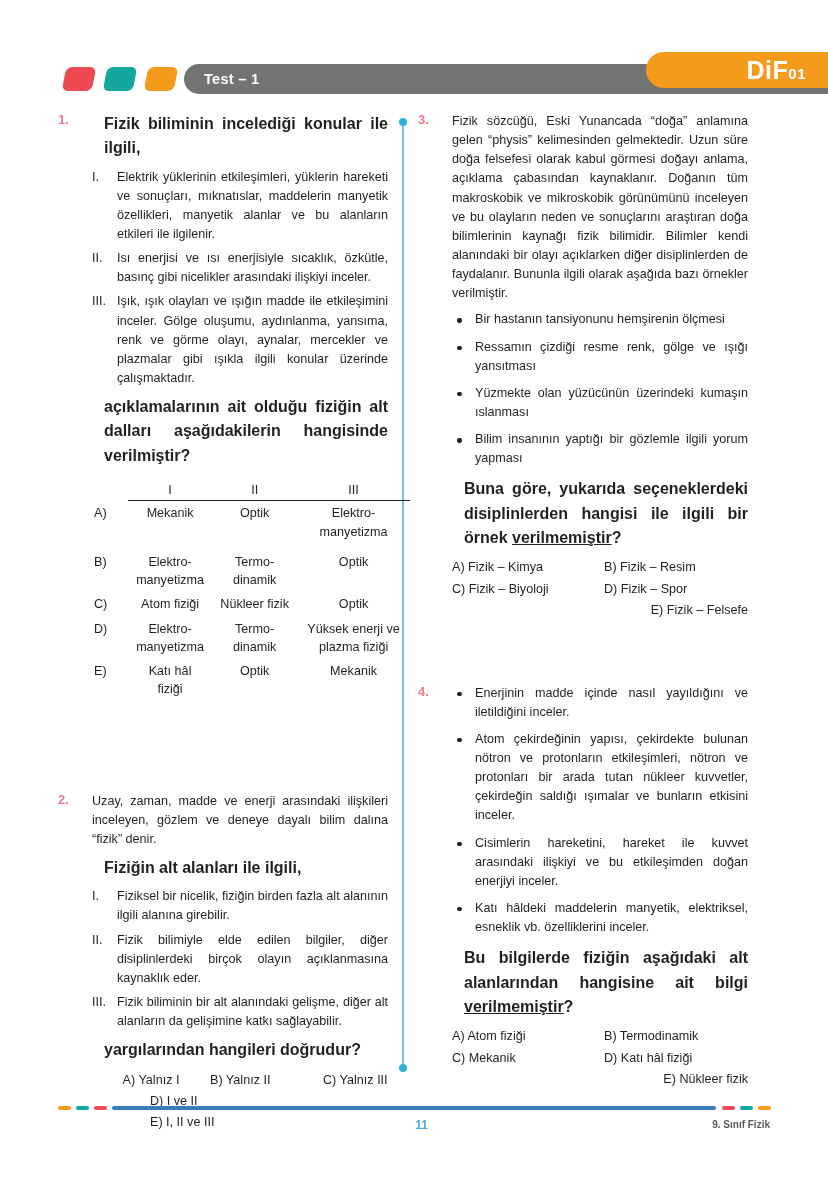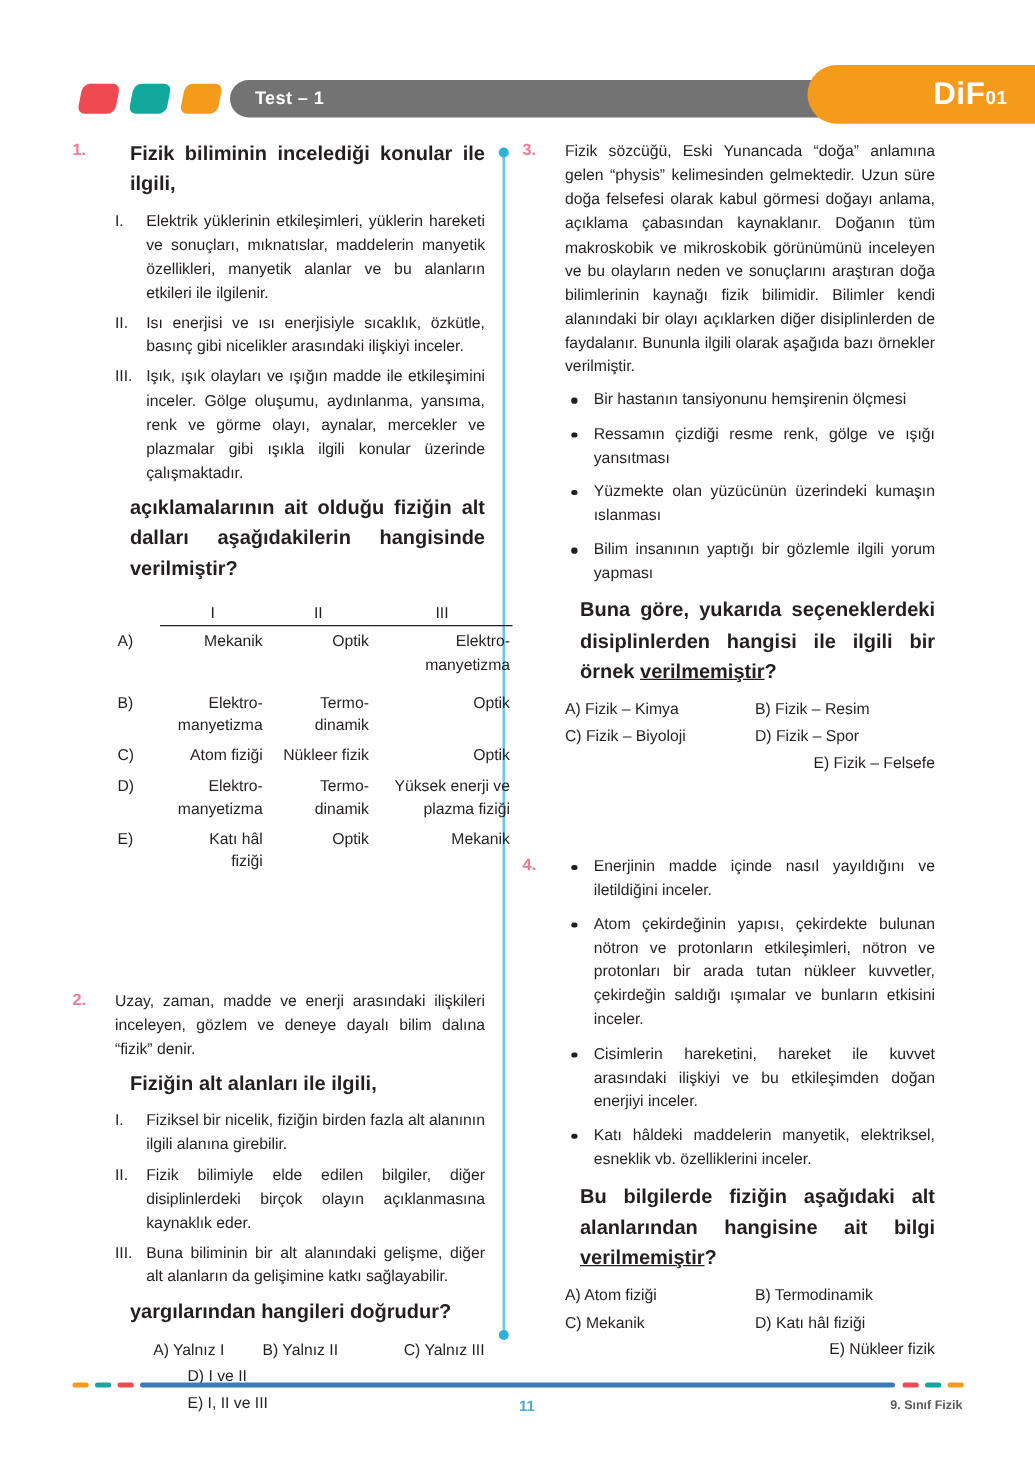--- a/index.html
+++ b/index.html
@@ -53,21 +53,21 @@
     color: #ffffff;
     font-size: 14.5px;
     font-weight: bold;
     letter-spacing: .3px;
     white-space: nowrap;
   }
 
   .logo-plate {
     position: absolute;
     right: 0; top: 52px;
-    width: 182px; height: 47px;
+    width: 182px; height: 36px;
     background: #f59b1c;
     border-top-left-radius: 24px;
     border-bottom-left-radius: 24px;
   }
   .logo-text {
     position: absolute;
     left: 0; right: 22px; top: 50%;
     transform: translateY(-50%);
     text-align: right;
     color: #ffffff;
@@ -185,21 +185,21 @@
     width: 30px;
     text-align: left;
     padding-right: 4px;
   }
   .opt-table .colhead {
     text-align: center;
     border-bottom: 1px solid #231f20;
     padding-bottom: 1px;
   }
   .opt-table .cell {
-    text-align: right;
+    text-align: center;
   }
   .opt-table tr.row-spaced td { padding-top: 9px; }
 
   
   .options { margin-top: 6px; font-size: 12.6px; line-height: 1.7; }
   .opt-row {
     display: flex;
   }
   .opt-row .o {
     display: block;
@@ -350,21 +350,21 @@
       <div class="roman-item">
         <span class="rmark">I.</span>
         <span>Fiziksel bir nicelik, fiziğin birden fazla alt alanının ilgili alanına girebilir.</span>
       </div>
       <div class="roman-item">
         <span class="rmark">II.</span>
         <span>Fizik bilimiyle elde edilen bilgiler, diğer disiplinlerdeki birçok olayın açıklanmasına kaynaklık eder.</span>
       </div>
       <div class="roman-item">
         <span class="rmark">III.</span>
-        <span>Buna biliminin bir alt alanındaki gelişme, diğer alt alanların da gelişimine katkı sağlayabilir.</span>
+        <span>Fizik biliminin bir alt alanındaki gelişme, diğer alt alanların da gelişimine katkı sağlayabilir.</span>
       </div>
     </div>
     <p class="q-lead">yargılarından hangileri doğrudur?</p>
     <div class="options">
       <div class="opt-row opt-3">
         <span class="o">A) Yalnız I</span>
         <span class="o">B) Yalnız II</span>
         <span class="o">C) Yalnız III</span>
       </div>
       <div class="opt-row opt-indent">

